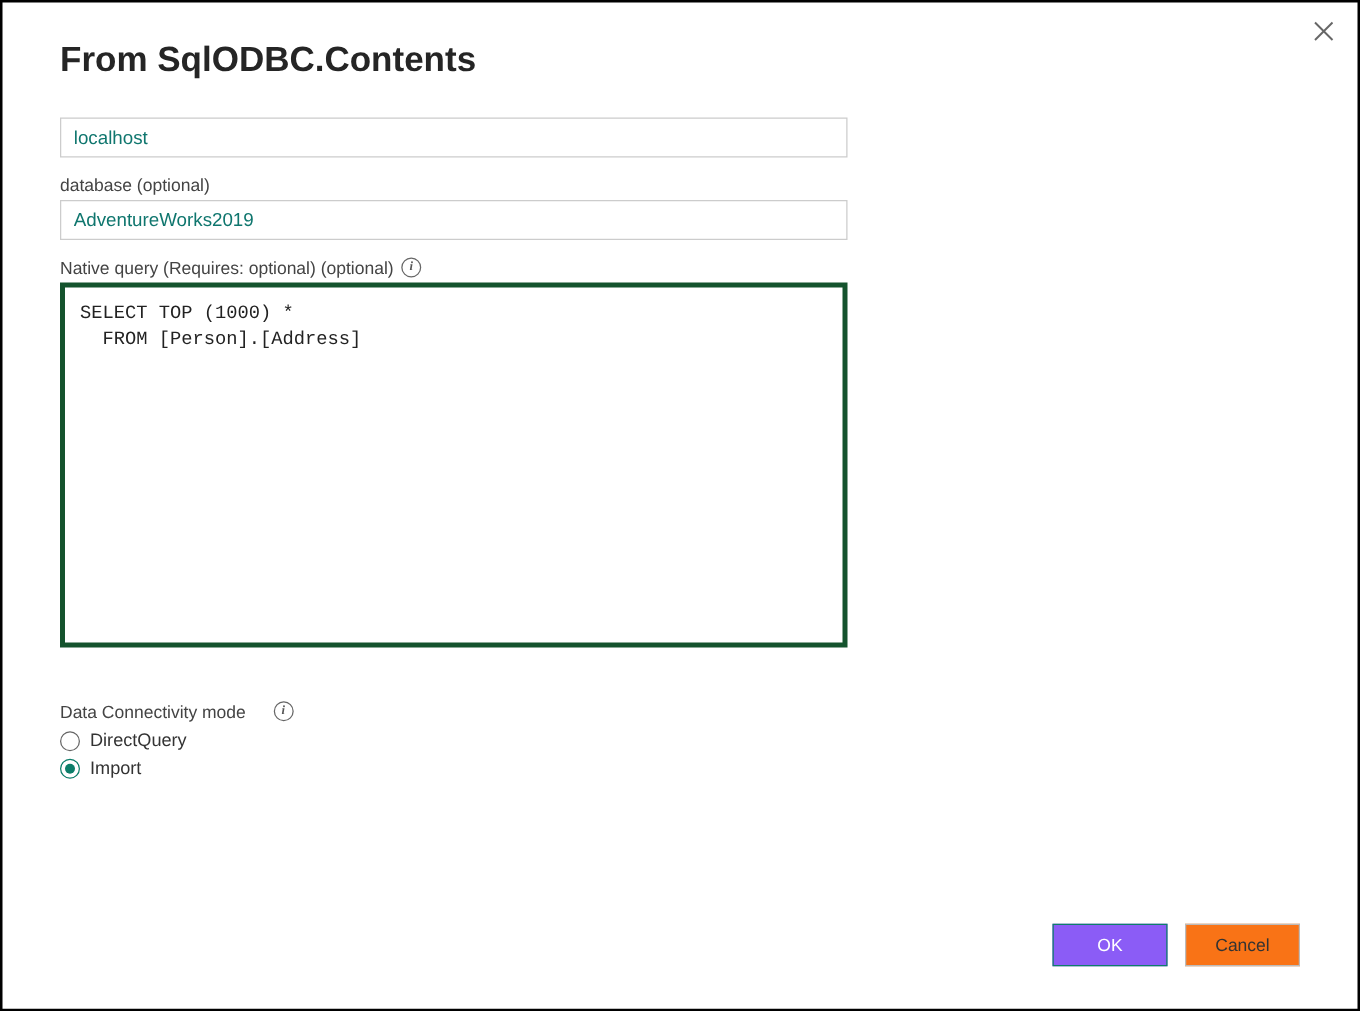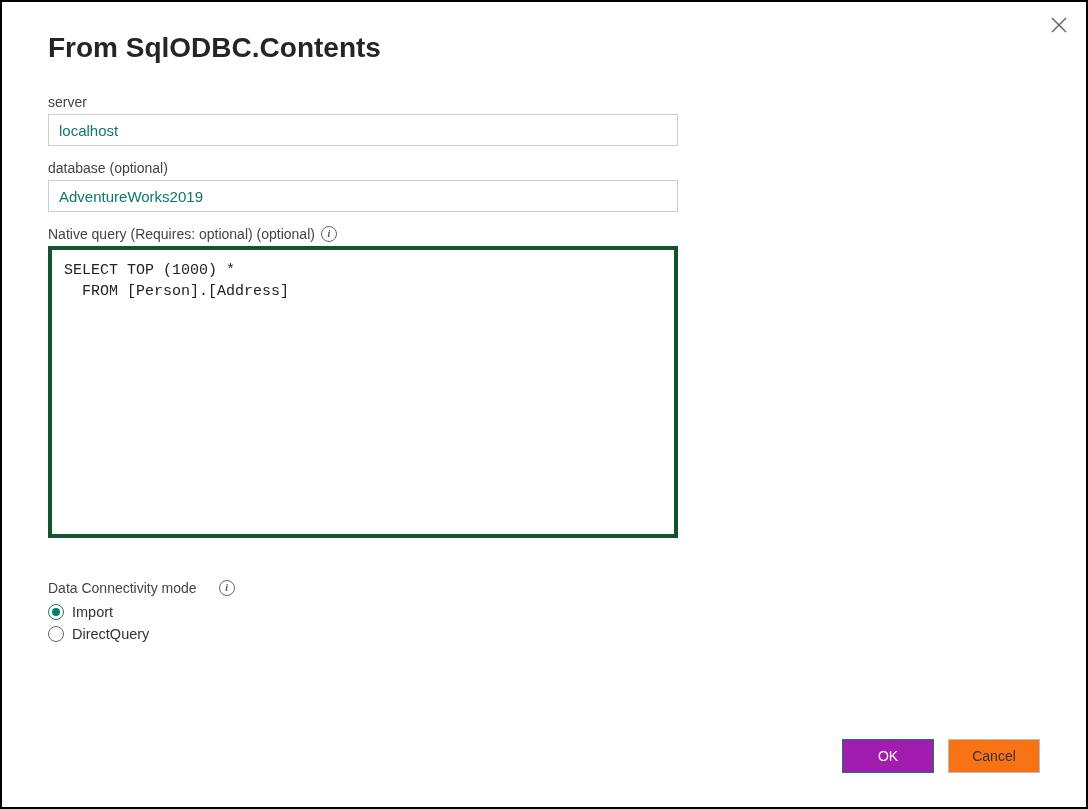--- a/index.html
+++ b/index.html
@@ -142,42 +142,41 @@
       min-width: 92px;
       height: 34px;
       font-size: 14px;
       font-family: inherit;
       cursor: pointer;
       border: 1px solid #bbb;
       background: #f97316;
       color: #333;
     }
     .btn-primary {
-      background: #a21caf;
+      background: #8b5cf6;
       color: #fff;
       border: 1px solid #0d7e6a;
       font-weight: 500;
     }
   </style>
 </head>
 <body>
 
 <div class="dialog">
 
   <div class="close-btn">
     <svg viewBox="0 0 18 18">
       <line x1="2" y1="2" x2="16" y2="16"></line>
       <line x1="16" y1="2" x2="2" y2="16"></line>
     </svg>
   </div>
 
   <h1 class="title">From SqlODBC.Contents</h1>
 
   <div class="field-group">
-    <div class="field-label">server</div>
     <input type="text" class="text-input" value="localhost" style="">
   </div>
 
   <div class="field-group">
     <div class="field-label">database (optional)</div>
     <input type="text" class="text-input" value="AdventureWorks2019" style="">
   </div>
 
   <div class="field-group">
     <div class="field-label">
@@ -185,33 +184,33 @@
       <span class="info-icon">i</span>
     </div>
     <textarea class="query-area" style="">SELECT TOP (1000) *
   FROM [Person].[Address]</textarea>
   </div>
 
   <div class="connectivity-section">
     <div class="connectivity-label">
       <span>Data Connectivity mode</span>
       <span class="info-icon">i</span>
+    </div>
+
+    <div class="radio-row">
+      <div class="radio-outer"></div>
+      <span class="radio-label">DirectQuery</span>
     </div>
 
     <div class="radio-row">
       <div class="radio-outer selected">
         <div class="radio-inner"></div>
       </div>
       <span class="radio-label">Import</span>
     </div>
-
-    <div class="radio-row">
-      <div class="radio-outer"></div>
-      <span class="radio-label">DirectQuery</span>
-    </div>
   </div>
 
   <div class="footer">
     <button class="btn btn-primary">OK</button>
     <button class="btn">Cancel</button>
   </div>
 
 </div>
 
 </body></html>

